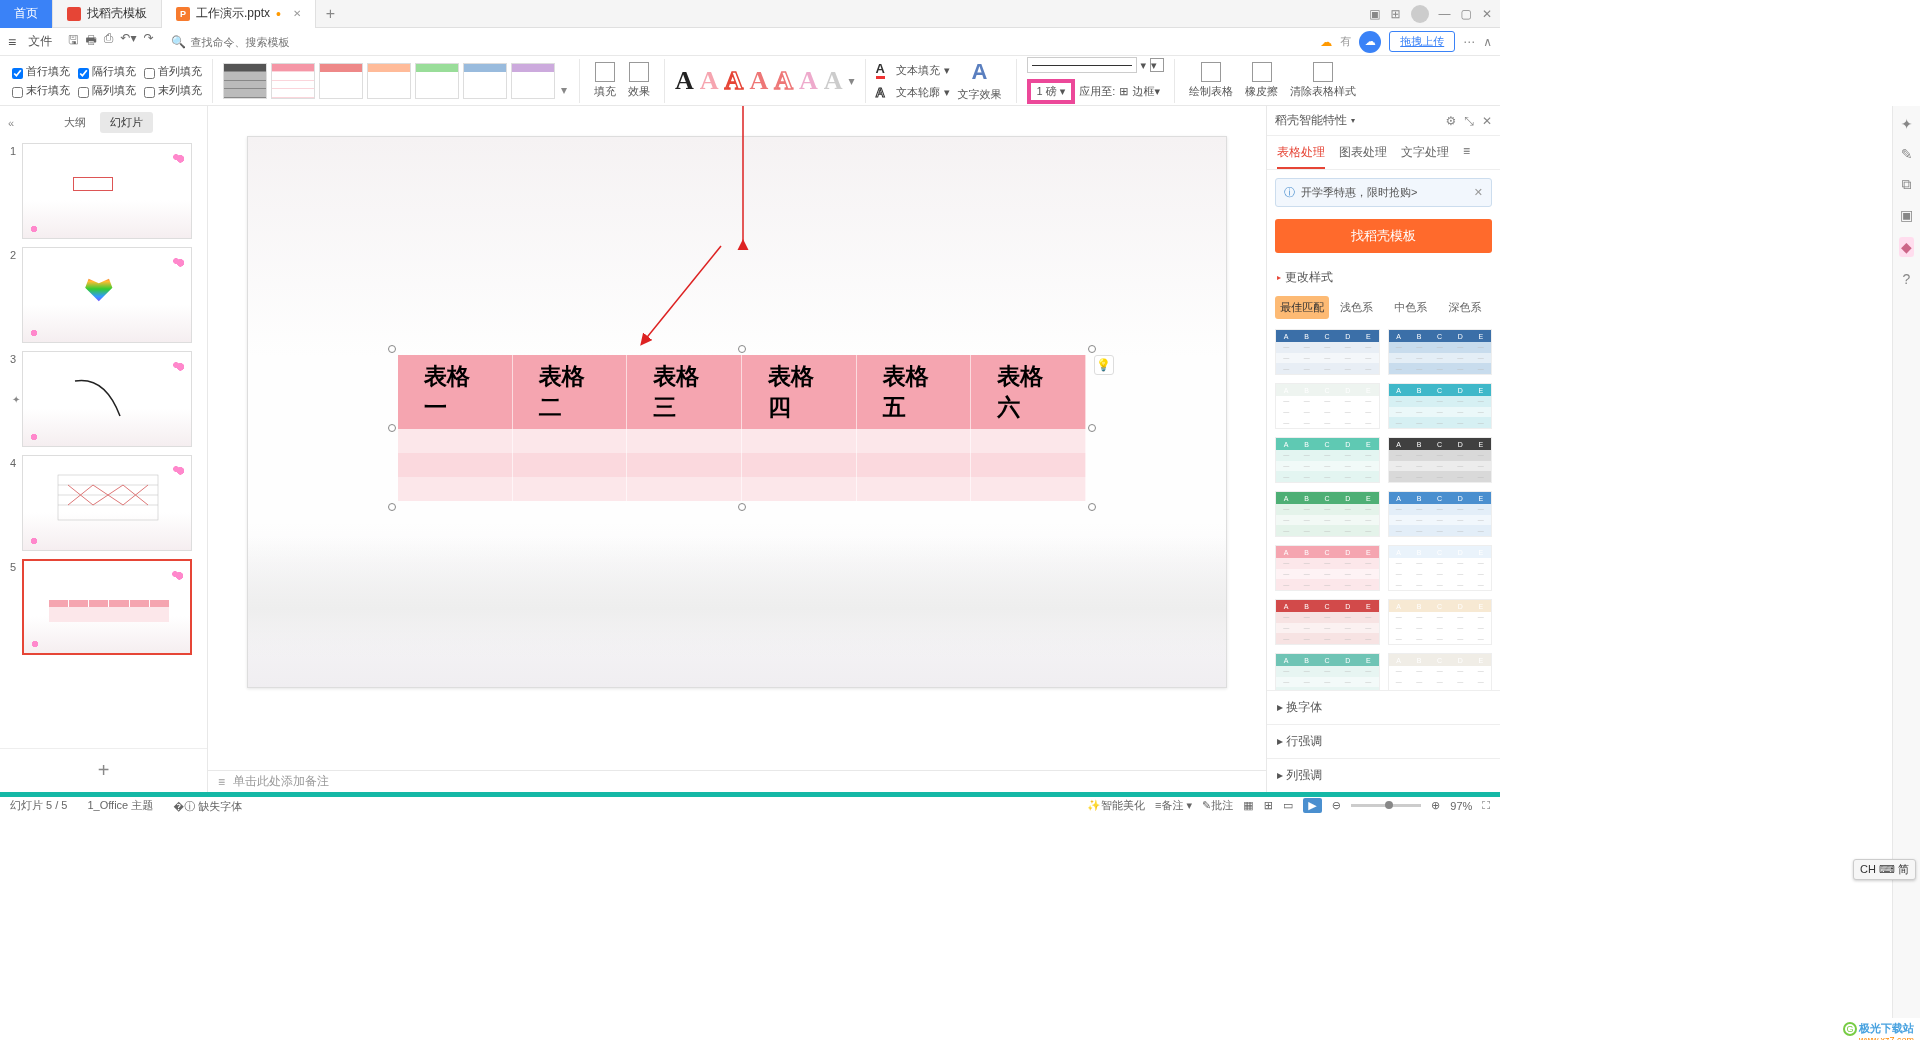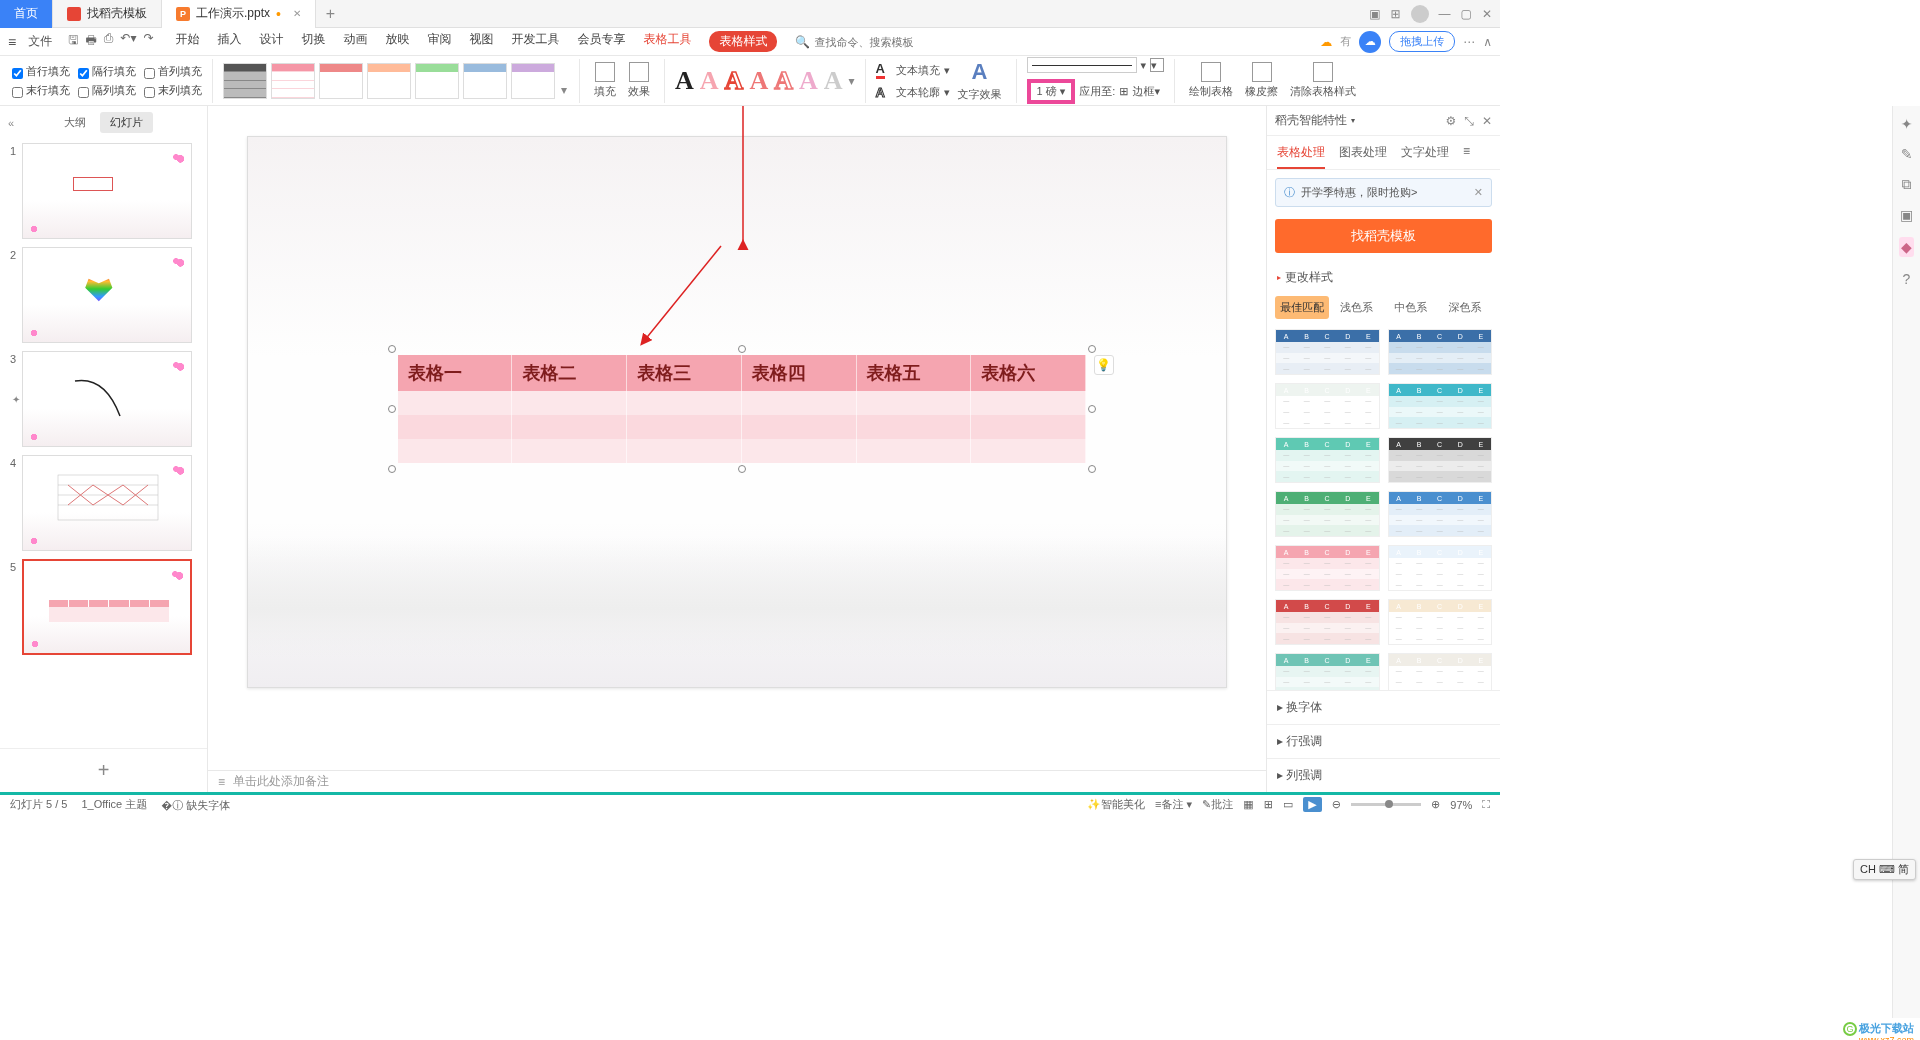--- a/index.html
+++ b/index.html
@@ -24,21 +24,21 @@
 .hamburger { font-size: 14px; }
 .qat { display: flex; gap: 7px; margin-left: 4px; color: #666; }
 .qat span { cursor: pointer; }
 .ribbon-tabs { display: flex; gap: 18px; margin-left: 16px; }
 .ribbon-tabs .rtab { cursor: pointer; color: #444; }
 .ribbon-tabs .rtab.tool { color: #e64536; }
 .ribbon-tabs .rtab.style-active { background: #e64536; color: #fff; padding: 2px 10px; border-radius: 10px; }
 .search-box { margin-left: 12px; display: flex; align-items: center; gap: 4px; color: #aaa; border: none; }
 .menubar-right { margin-left: auto; display: flex; align-items: center; gap: 8px; }
 .cloud-btn { background: #3a82f7; color: #fff; width: 22px; height: 22px; border-radius: 50%; display: flex; align-items: center; justify-content: center; font-size: 11px; }
-.upload-btn { border: 1px solid #3a82f7; color: #3a82f7; padding: 2px 10px; border-radius: 10px; font-size: 11px; }
+.upload-btn { border: 1px solid #3a82f7; color: #3a82f7; padding: 2px 10px; border-radius: 3px; font-size: 11px; text-decoration: underline; }
 
 
 .ribbon { height: 50px; display: flex; align-items: center; padding: 0 8px 0 12px; border-bottom: 1px solid #e8e8e8; gap: 4px; }
 .rgroup { display: flex; align-items: center; gap: 4px; border-right: 1px solid #e8e8e8; padding-right: 10px; margin-right: 6px; height: 44px; }
 .checkrow { display: flex; flex-direction: column; gap: 4px; font-size: 11px; color: #444; }
 .checkrow-inner { display: flex; gap: 8px;}
 .chk { display: flex; align-items: flex-end; gap: 3px; }
 .chk input { width: 11px; height: 11px; }
 
 .style-gallery { display: flex; gap: 4px; }
@@ -97,21 +97,21 @@
 .slide .bg-mtn { position:absolute; bottom:30px; left:0; right:0; height:120px; background: linear-gradient(180deg,transparent,#eee 60%,transparent);}
 
 .sel-table { position: absolute; left: 150px; top: 218px; width: 688px; }
 .sel-handles { position: absolute; inset: -6px; }
 .handle { position: absolute; width: 8px; height: 8px; background: #fff; border: 1px solid #888; border-radius: 50%; }
 .h-tl{top:-4px;left:-4px}.h-tm{top:-4px;left:50%;margin-left:-4px}.h-tr{top:-4px;right:-4px}
 .h-ml{top:50%;left:-4px;margin-top:-4px}.h-mr{top:50%;right:-4px;margin-top:-4px}
 .h-bl{bottom:-4px;left:-4px}.h-bm{bottom:-4px;left:50%;margin-left:-4px}.h-br{bottom:-4px;right:-4px}
 
 table.pink-table { width: 100%; border-collapse: collapse; }
-table.pink-table th { background: #f5a5b0; color: #7f1d1d; font-weight: bold; font-size: 18px; text-align: left; padding: 6px 10px; border-right: 1px solid rgba(255,255,255,0.6); }
+table.pink-table th { background: #f5a5b0; color: #000000; font-weight: bold; font-size: 23px; text-align: left; padding: 6px 26px; border-right: 1px solid rgba(255,255,255,0.6); }
 table.pink-table td { background: #fce7ea; height: 24px; border-right: 1px solid rgba(255,255,255,0.6); }
 table.pink-table tr:nth-child(odd) td { background: #fbd9de; }
 .bulb { position: absolute; right: -28px; top: 0; width: 20px; height: 20px; border: 1px solid #ddd; border-radius: 3px; background: #fff; display: flex; align-items: center; justify-content: center; font-size: 12px;}
 
 .arrow { position: absolute; pointer-events: none; }
 
 .notes { height: 22px; border-top: 1px solid #e8e8e8; display: flex; align-items: center; padding: 0 10px; color: #999; gap: 8px; font-size: 12px;}
 
 
 .rightpanel { width: 234px; border-left: 1px solid #e8e8e8; display: flex; flex-direction: column; background: #fff;}
@@ -133,21 +133,21 @@
 .sg-item .hdr-row { height: 12px; display: flex; color:#fff; font-size:7px; align-items:center; justify-content:space-around;}
 .sg-item .body-row { flex: 1; display:flex; flex-direction:column;}
 .sg-item .body-row div{flex:1; display:flex; justify-content:space-around; align-items:center; color:#bbb; font-size:6px;}
 .accordion { padding: 8px 10px; border-top: 1px solid #eee; font-size: 12px; color: #555; cursor:pointer;}
 
 
 .right-toolbar { position: absolute; right: 0; top: 106px; width: 28px; background: #f8f8f8; border-left: 1px solid #e8e8e8; display: flex; flex-direction: column; gap: 14px; padding: 10px 0; align-items: center; color: #888; bottom:22px;}
 .right-toolbar span { cursor: pointer; font-size:14px;}
 
 
-.statusbar { height: 22px; border-top: 3px solid #14b8a6; display: flex; align-items: center; padding: 0 10px; font-size: 11px; color: #666; gap: 14px;}
+.statusbar { height: 22px; border-top: 5px solid #14b8a6; display: flex; align-items: center; padding: 0 10px; font-size: 11px; color: #666; gap: 20px;}
 .statusbar .right { margin-left: auto; display: flex; align-items: center; gap: 10px; }
 .zoom-slider { width: 70px; height: 3px; background: #ccc; position: relative; }
 .zoom-slider .knob { position: absolute; left: 48%; top: -3px; width: 8px; height: 8px; background: #888; border-radius: 50%; }
 
 .ime-badge { position: absolute; right: 4px; bottom: 160px; background: #f6f6f6; border: 1px solid #ccc; border-radius: 3px; padding: 2px 6px; font-size: 11px; box-shadow: 0 1px 3px rgba(0,0,0,0.2);}
 .watermark { position: absolute; right: 6px; bottom: 4px; font-size: 11px; color: #4aa3e0; display:flex; align-items:center; gap:2px;}
 .watermark b { color:#4aa3e0;}
 .newstar { position:absolute; left:12px; top:394px; color:#888; font-size:10px;}
 </style>
 </head>
@@ -182,34 +182,20 @@
   <div class="menu-left">
     <span class="hamburger">≡</span>
     <span class="mitem">文件</span>
     <div class="qat">
       <span>🖫</span>
       <span>🖶</span>
       <span>⎙</span>
       <span>↶▾</span>
       <span>↷</span>
     </div>
-  </div>
-  <div class="ribbon-tabs">
-    <span class="rtab">开始</span>
-    <span class="rtab">插入</span>
-    <span class="rtab">设计</span>
-    <span class="rtab">切换</span>
-    <span class="rtab">动画</span>
-    <span class="rtab">放映</span>
-    <span class="rtab">审阅</span>
-    <span class="rtab">视图</span>
-    <span class="rtab">开发工具</span>
-    <span class="rtab">会员专享</span>
-    <span class="rtab tool">表格工具</span>
-    <span class="rtab style-active">表格样式</span>
   </div>
   <div class="search-box">
     <span>🔍</span>
     <input style="border: none; background: transparent; width: 130px; font-size: 11px; color: rgb(170, 170, 170);" placeholder="查找命令、搜索模板">
   </div>
   <div class="menubar-right">
     <span style="color:#f90">☁</span>
     <span style="color:#999;font-size:11px">有</span>
     <span class="cloud-btn">☁</span>
     <span class="upload-btn">拖拽上传</span>

